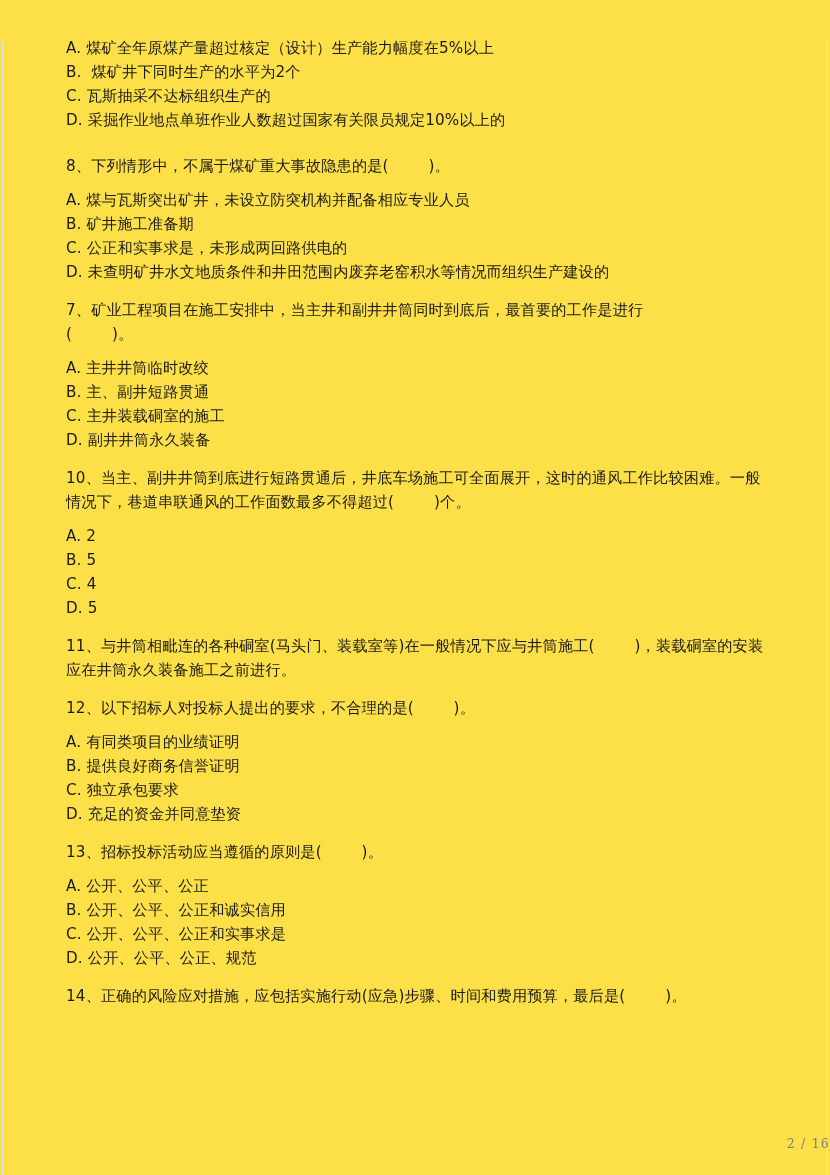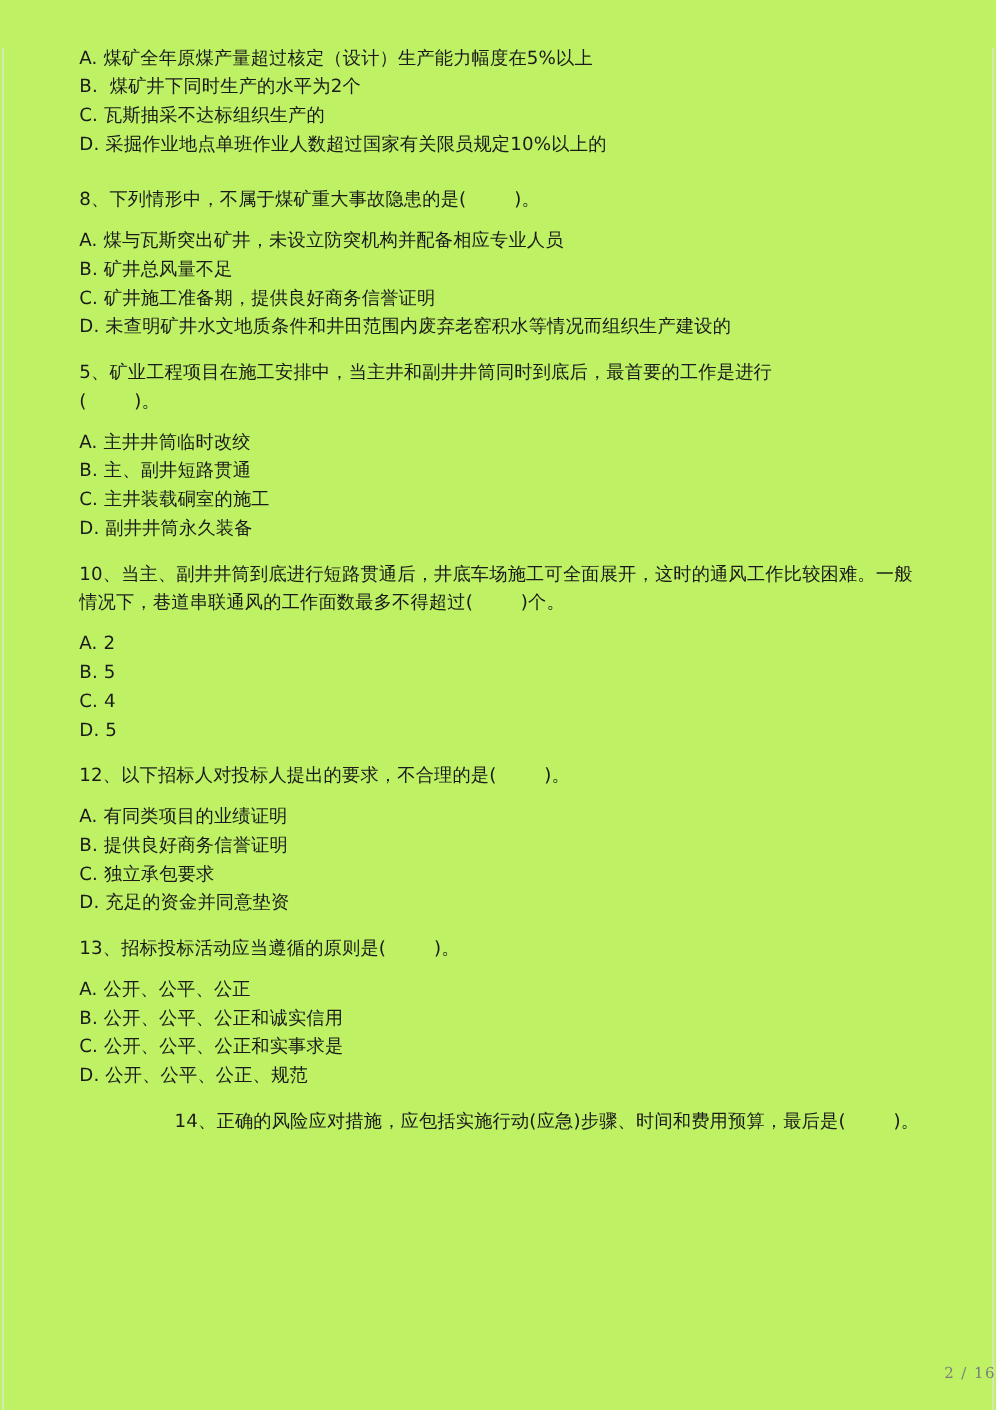--- a/index.html
+++ b/index.html
@@ -8,21 +8,21 @@
     padding: 0;
     background: #ffffff;
   }
   body {
     font-family: "DejaVu Sans", "Liberation Sans", sans-serif;
   }
   .page {
     position: relative;
     width: 830px;
     height: 1175px;
-    background: #bef264;
+    background: #fde047;
     box-sizing: border-box;
     overflow: hidden;
   }
   
   .page-edge {
     position: absolute;
     top: 40px;
     bottom: 0;
     width: 1px;
     background: #e3e3e3;
@@ -33,21 +33,21 @@
   .content {
     position: absolute;
     left: 66px;
     top: 36px;
     width: 700px;
   }
 
   .qblock {
     margin: 0 0 14px 0;
   }
-  .qblock:last-of-type { margin-bottom: 15px; text-align: right; }
+  .qblock:last-of-type { margin-bottom: 15px; }
 
   .stem,
   .opt {
     font-size: 15.2px;
     line-height: 24px;
     color: #1a1a1a;
     letter-spacing: 0.15px;
     white-space: pre-wrap;
     word-break: break-all;
     margin: 0;
@@ -89,48 +89,49 @@
       <p class="opt">A. 煤矿全年原煤产量超过核定（设计）生产能力幅度在5%以上</p>
       <p class="opt">B.  煤矿井下同时生产的水平为2个</p>
       <p class="opt">C. 瓦斯抽采不达标组织生产的</p>
       <p class="opt">D. 采掘作业地点单班作业人数超过国家有关限员规定10%以上的</p>
     </div>
 
     <div class="qblock">
       <p class="stem">8、下列情形中，不属于煤矿重大事故隐患的是(        )。</p>
       <div class="options">
         <p class="opt">A. 煤与瓦斯突出矿井，未设立防突机构并配备相应专业人员</p>
-        <p class="opt">B. 矿井总风量不足</p>
-        <p class="opt">C. 矿井施工准备期，提供良好商务信誉证明</p>
+        <p class="opt">B. 矿井施工准备期</p>
+        <p class="opt">C. 公正和实事求是，未形成两回路供电的</p>
         <p class="opt">D. 未查明矿井水文地质条件和井田范围内废弃老窑积水等情况而组织生产建设的</p>
       </div>
     </div>
 
     <div class="qblock">
-      <p class="stem">5、矿业工程项目在施工安排中，当主井和副井井筒同时到底后，最首要的工作是进行
+      <p class="stem">7、矿业工程项目在施工安排中，当主井和副井井筒同时到底后，最首要的工作是进行
 (        )。</p>
       <div class="options">
         <p class="opt">A. 主井井筒临时改绞</p>
         <p class="opt">B. 主、副井短路贯通</p>
         <p class="opt">C. 主井装载硐室的施工</p>
         <p class="opt">D. 副井井筒永久装备</p>
       </div>
     </div>
 
     <div class="qblock">
       <p class="stem">10、当主、副井井筒到底进行短路贯通后，井底车场施工可全面展开，这时的通风工作比较困难。一般情况下，巷道串联通风的工作面数最多不得超过(        )个。</p>
       <div class="options">
         <p class="opt">A. 2</p>
         <p class="opt">B. 5</p>
         <p class="opt">C. 4</p>
         <p class="opt">D. 5</p>
       </div>
     </div>
 
     <div class="qblock">
+      <p class="stem">11、与井筒相毗连的各种硐室(马头门、装载室等)在一般情况下应与井筒施工(        )，装载硐室的安装应在井筒永久装备施工之前进行。</p>
     </div>
 
     <div class="qblock">
       <p class="stem">12、以下招标人对投标人提出的要求，不合理的是(        )。</p>
       <div class="options">
         <p class="opt">A. 有同类项目的业绩证明</p>
         <p class="opt">B. 提供良好商务信誉证明</p>
         <p class="opt">C. 独立承包要求</p>
         <p class="opt">D. 充足的资金并同意垫资</p>
       </div>

